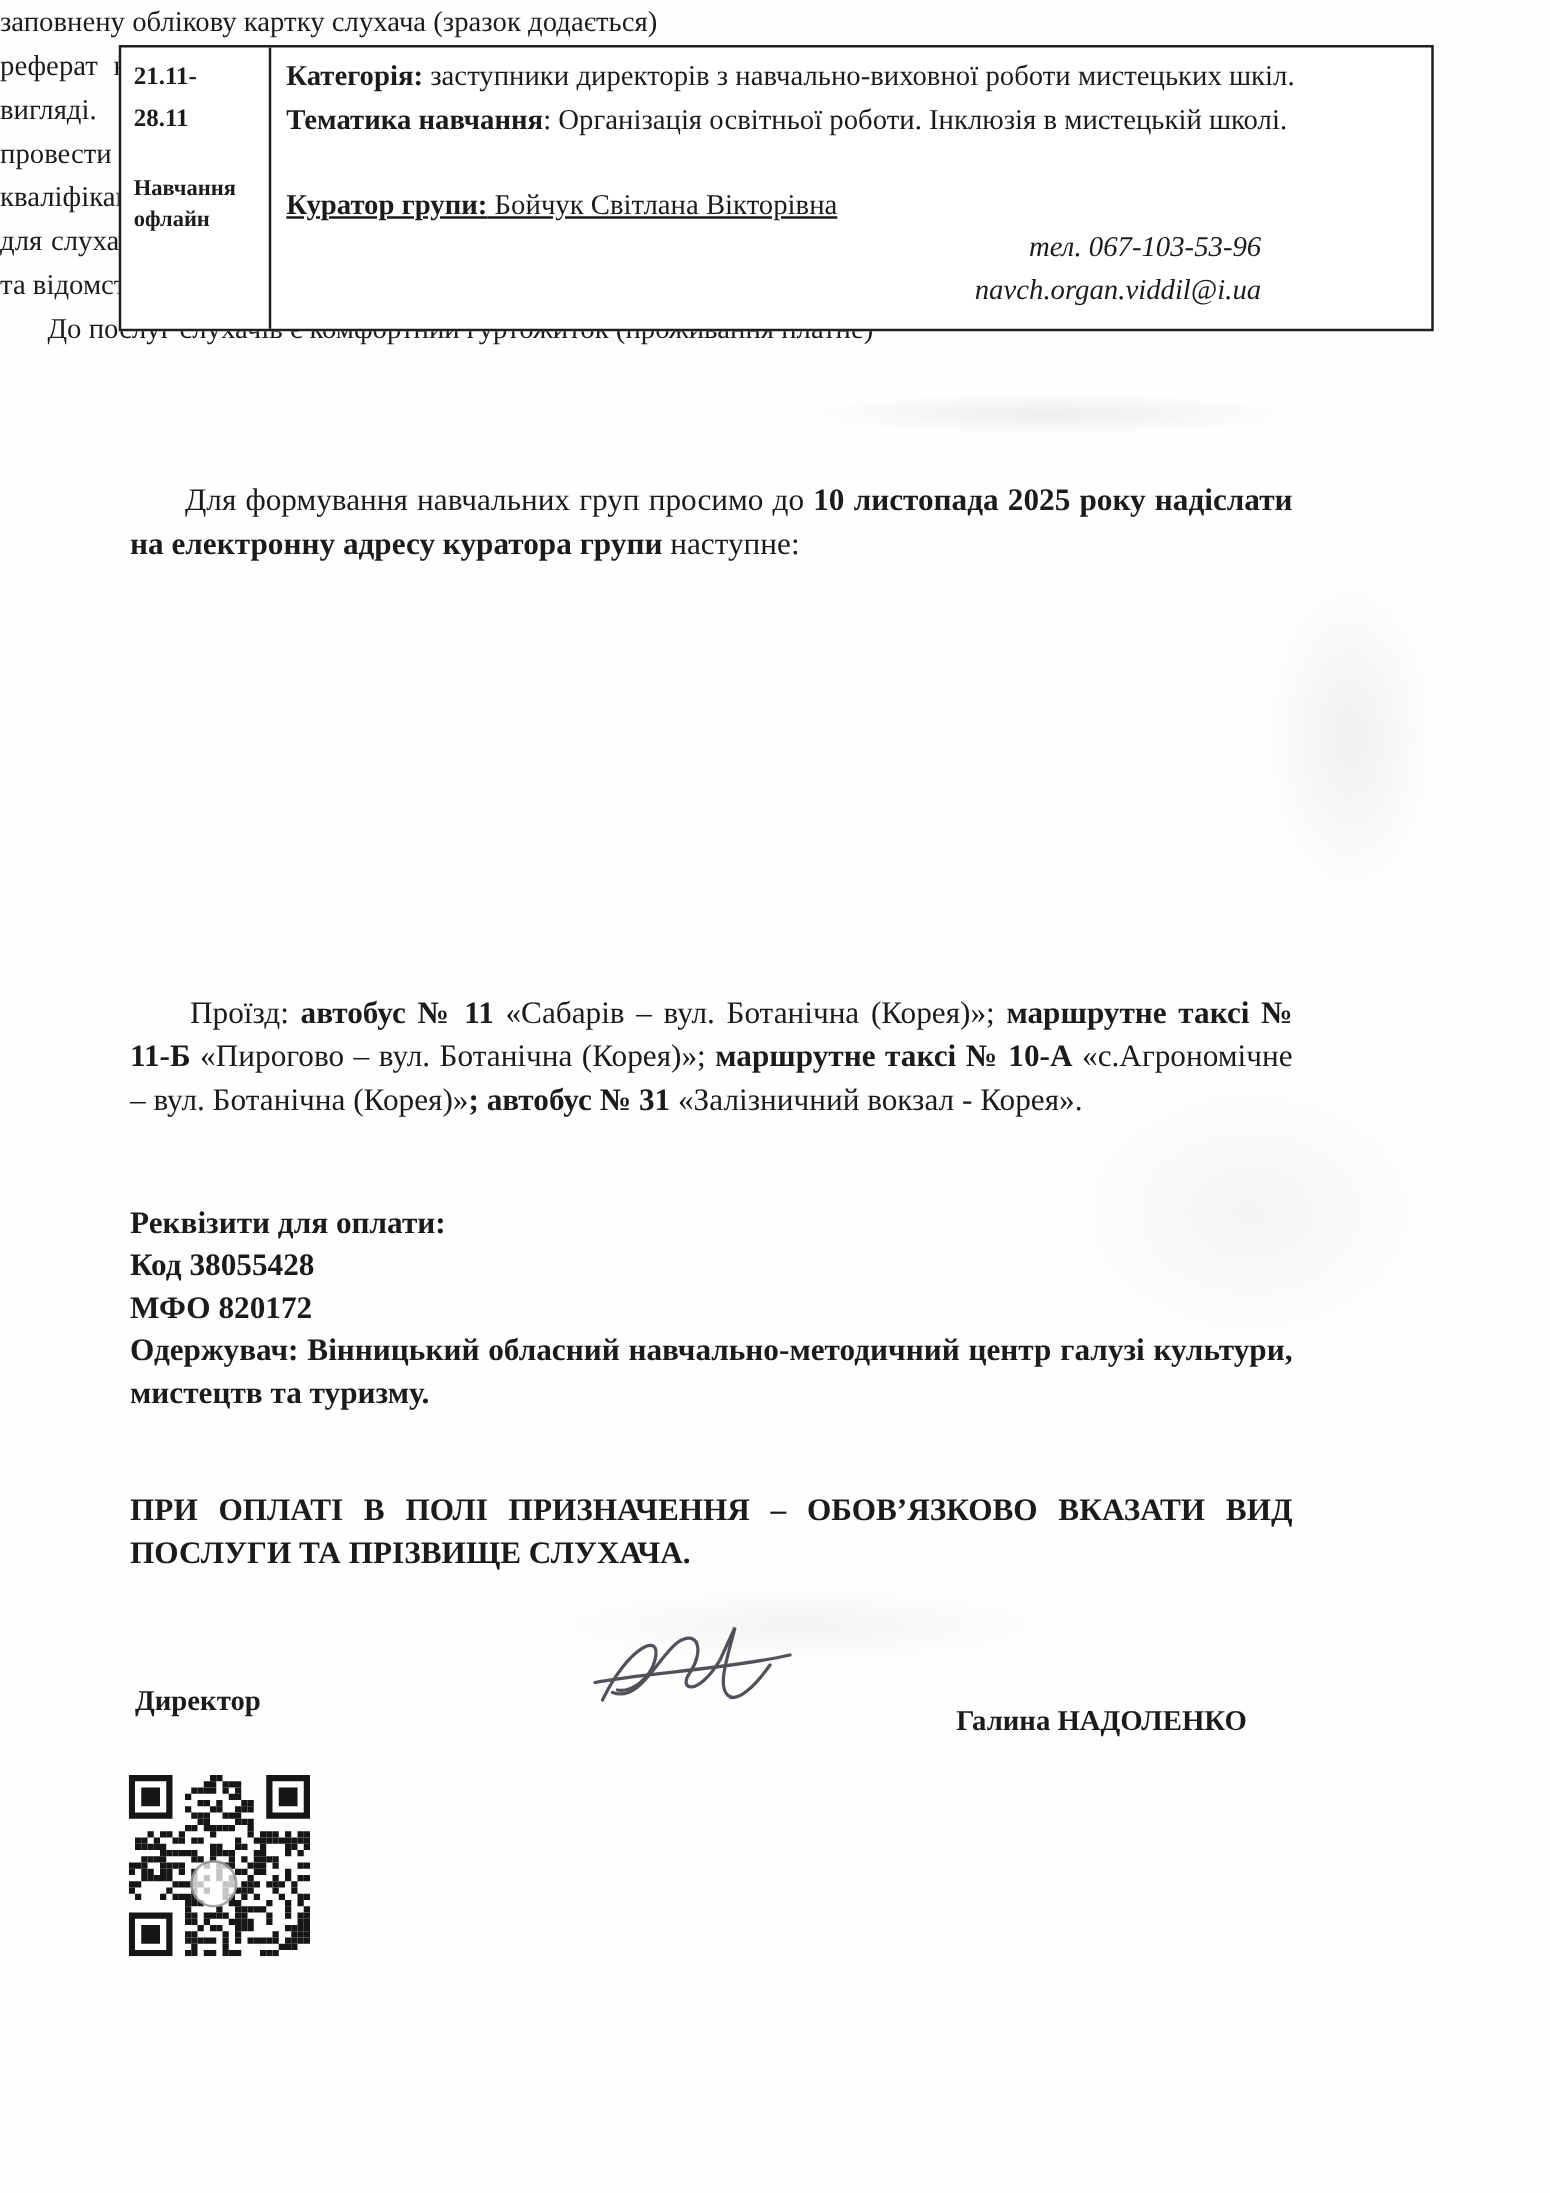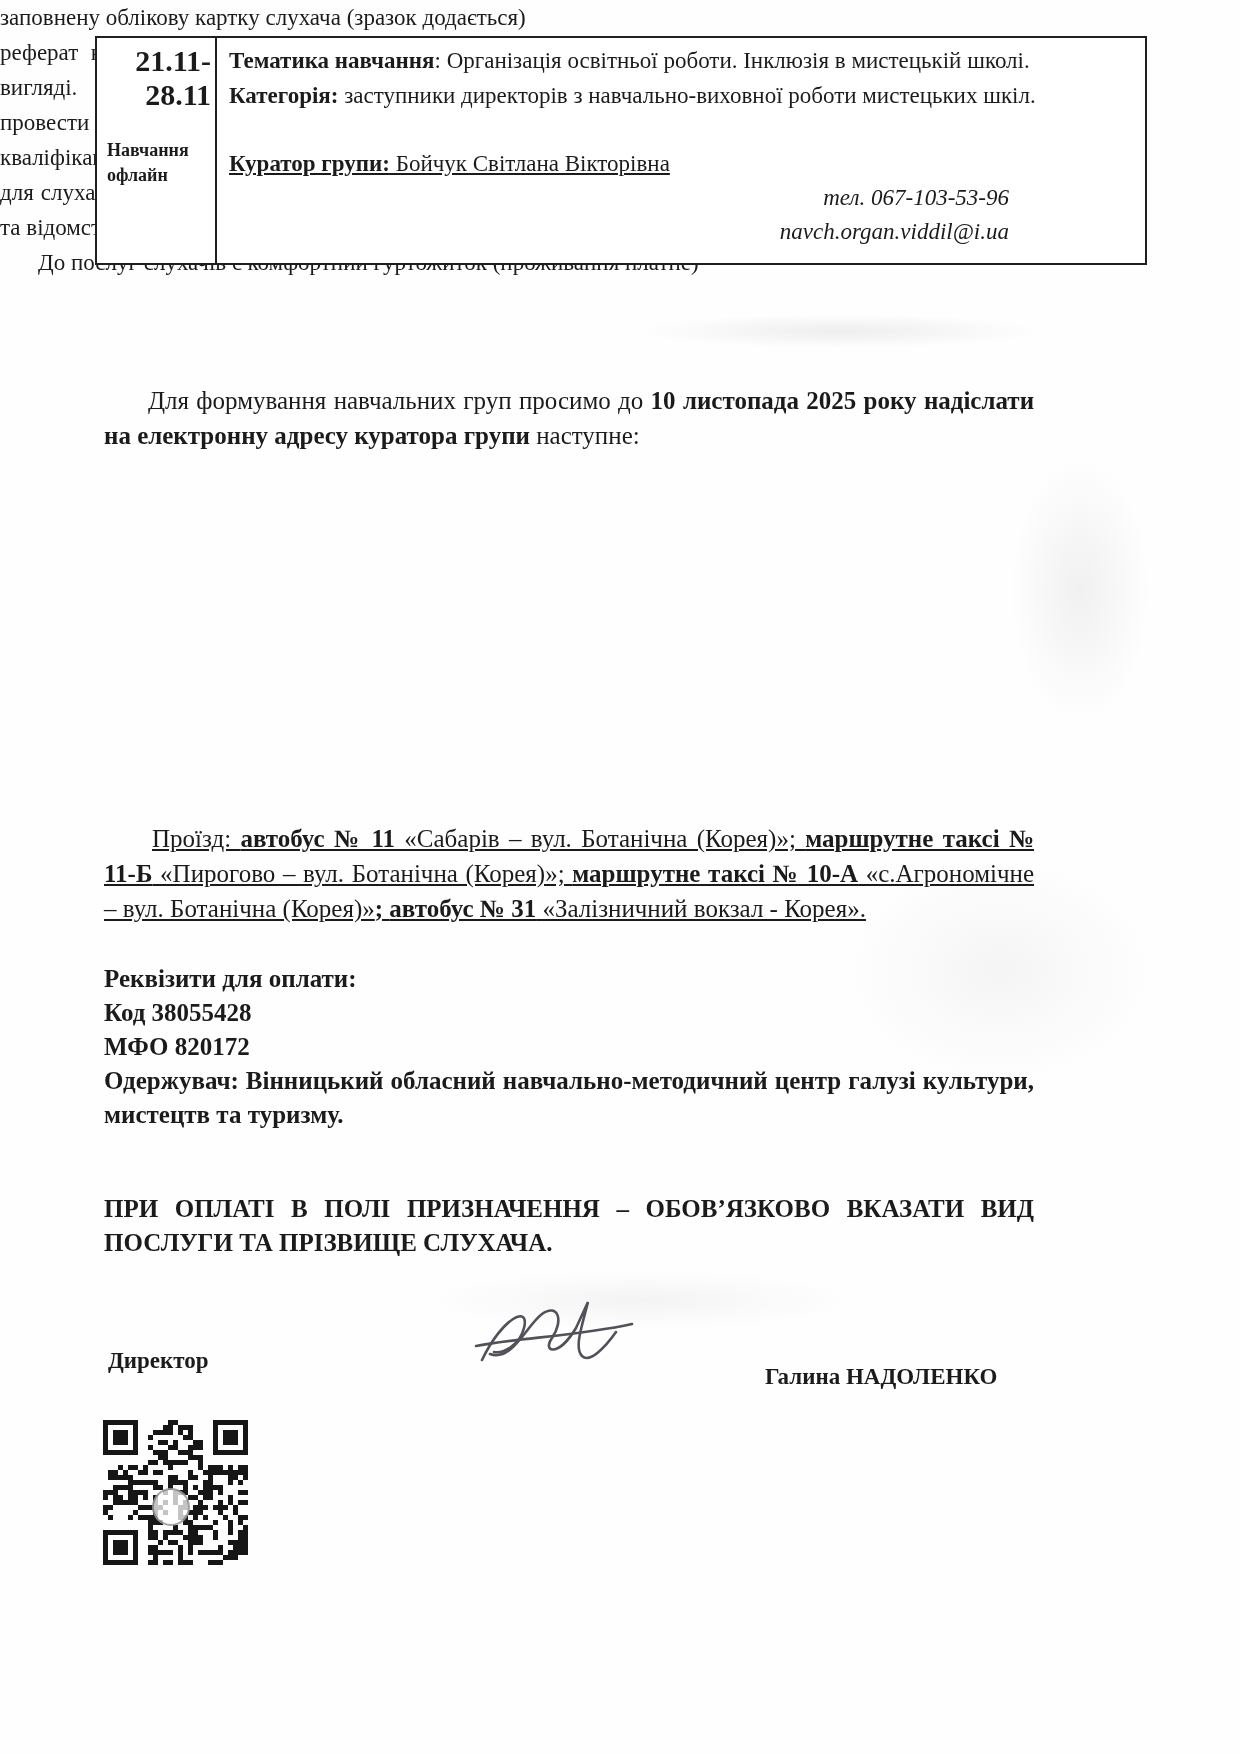--- a/index.html
+++ b/index.html
@@ -21,42 +21,42 @@
     position:absolute;left:95px;top:36px;width:1052px;
     border:2px solid #1f1f1f;
     display:flex;box-sizing:border-box;
     background:#fff;
   }
   .tbl .c1{
     width:120px;box-sizing:border-box;
     border-right:2px solid #1f1f1f;
     padding:6px 4px 14px 10px;
   }
-  .dates{font-size:30px;font-weight:bold;line-height:34px;text-align:right;}
+  .dates{font-size:20px;font-weight:bold;line-height:34px;}
   .mode{margin-top:26px;font-weight:bold;font-size:18px;line-height:25px;}
   .tbl .c2{
     flex:1;box-sizing:border-box;
     padding:5px 16px 14px 12px;
     font-size:23px;line-height:35px;
   }
   .curator-line{margin-top:33px;}
   .center-line{text-align:right;padding-right:120px;font-size:23px;line-height:34px;}
 
   
   .blk{position:absolute;left:104px;width:930px;font-size:25px;line-height:35px;}
   .jst{text-align:justify;}
   .intro{top:383px;text-indent:44px;}
   .bullets{top:455px;left:140px;width:894px;}
   .bullets .li{
     font-size:23px;line-height:35px;text-align:justify;
     text-indent:-38px;
   }
   .bullets .dash{display:inline-block;width:38px;text-indent:0;}
   .note-line{margin-left:38px;font-size:23px;line-height:35px;}
-  .transport{top:821px;text-indent:48px;text-decoration:underline;}
+  .transport{top:793px;text-indent:48px;}
   .payment{top:962px;font-weight:bold;line-height:34px;}
   .payment .row{line-height:34px;}
   .notice{top:1192px;font-weight:bold;line-height:34px;}
 
   
   .sig-role{position:absolute;left:108px;top:1348px;font-size:23px;font-weight:bold;}
   .sig-name{position:absolute;left:765px;top:1348px;font-size:23px;font-weight:bold;margin-top:16px;}
   .sig-script{position:absolute;left:468px;top:1288px;}
 
   
@@ -91,22 +91,22 @@
       <div class="dates">
         <div>21.11-</div>
         <div>28.11</div>
       </div>
       <div class="mode">
         <div>Навчання</div>
         <div>офлайн</div>
       </div>
     </div>
     <div class="c2">
+      <div><span class="b">Категорія:</span><span> заступники директорів з навчально-виховної роботи мистецьких  шкіл.</span></div>
       <div><span class="b">Тематика навчання</span><span>: Організація освітньої роботи. Інклюзія в мистецькій  школі.</span></div>
-      <div><span class="b">Категорія:</span><span> заступники директорів з навчально-виховної роботи мистецьких  шкіл.</span></div>
       <div class="curator-line"><span class="b u">Куратор групи:</span><span class="u"> Бойчук Світлана Вікторівна</span></div>
       <div class="center-line i">тел. 067-103-53-96</div>
       <div class="center-line i">navch.organ.viddil@i.ua</div>
     </div>
   </div>
 
   <div class="blk jst intro"><span>Для формування навчальних груп просимо до </span><span class="b">10 листопада 2025 року</span><span> </span><span class="b">надіслати на електронну адресу  куратора групи</span><span> наступне:</span></div>
 
   <div class="bullets">
     <div class="li"><span class="dash">-</span><span>заповнену облікову картку слухача (зразок додається)</span></div>

